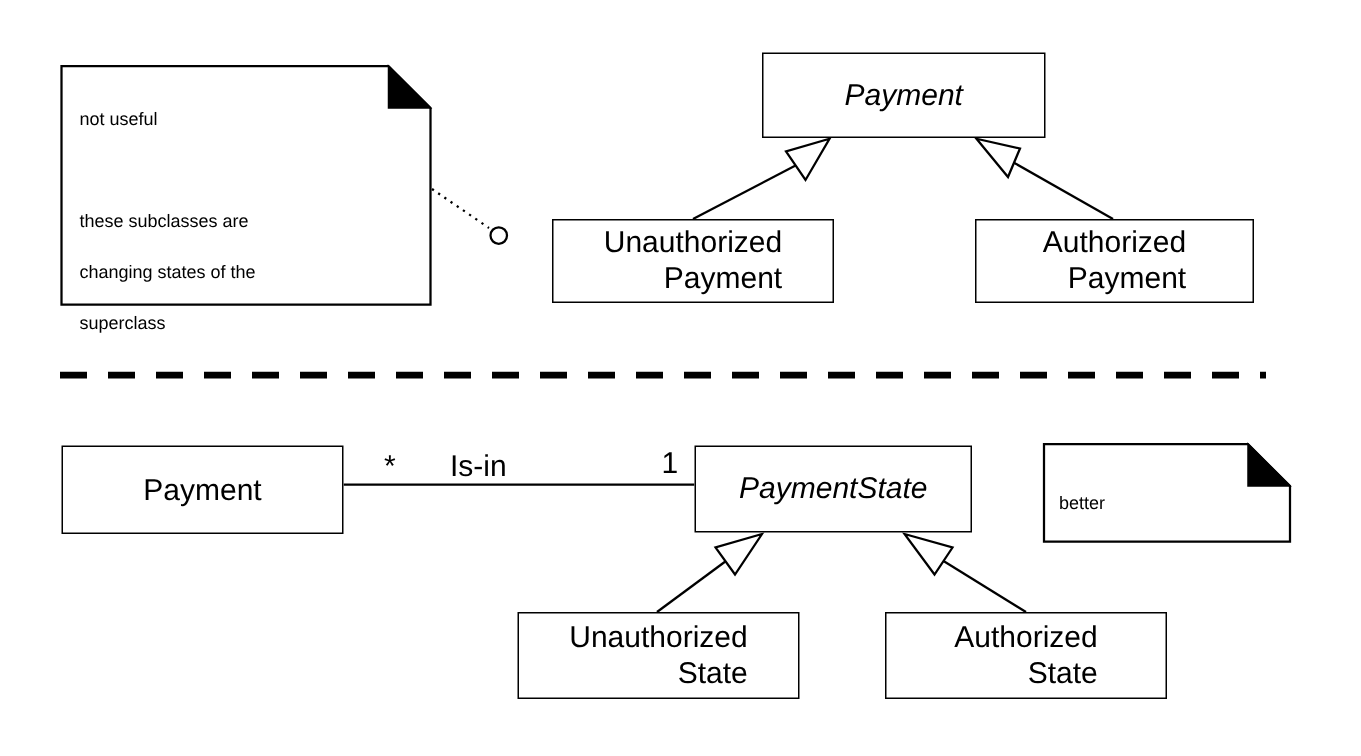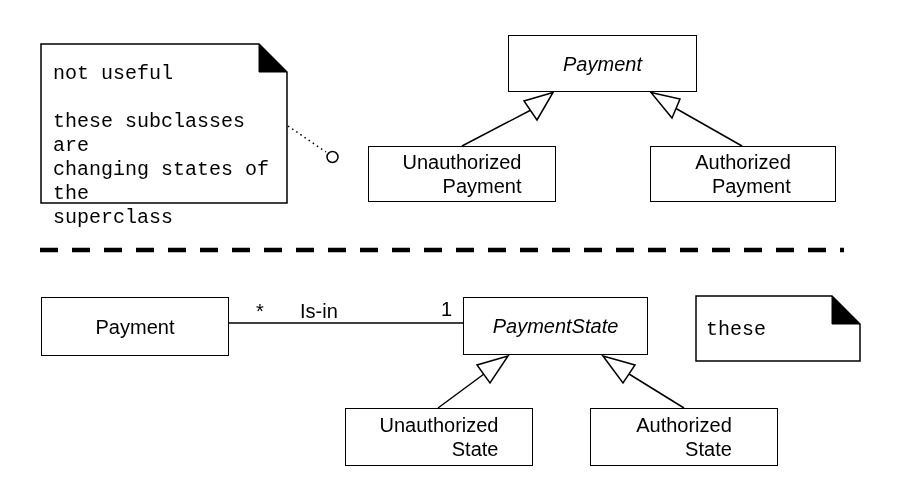--- a/index.html
+++ b/index.html
@@ -26,24 +26,23 @@
     align-items: center;
     justify-content: center;
     text-align: right;
     font-size: 20px;
     line-height: 24px;
   }
   .abstract { font-style: italic; }
   .pre { white-space: pre-line; }
   .note-text {
     position: absolute;
-    font-size: 20px;
-    line-height: 24px;
+    font-size: 12px;
+    line-height: 34px;
     white-space: pre-line;
-    font-family: Liberation Mono, monospace;
   }
   .edge-label {
     position: absolute;
     font-size: 20px;
     line-height: 20px;
   }
   .centered { text-align: left; }
 </style>
 </head>
 <body>
@@ -115,15 +114,15 @@
     <span class="pre">Authorized
 State</span>
   </div>
 
   <div class="edge-label" style="left:256px; top:301px;">*</div>
 
   <div class="edge-label centered" style="left:300px; top:301px; width:70px;">Is-in</div>
 
   <div class="edge-label" style="left:441px; top:299px;">1</div>
 
-  <div class="note-text" style="left:706px; top:318px; width:120px;">these</div>
+  <div class="note-text" style="left:706px; top:318px; width:120px;">better</div>
 
 </div>
 
 </body></html>

